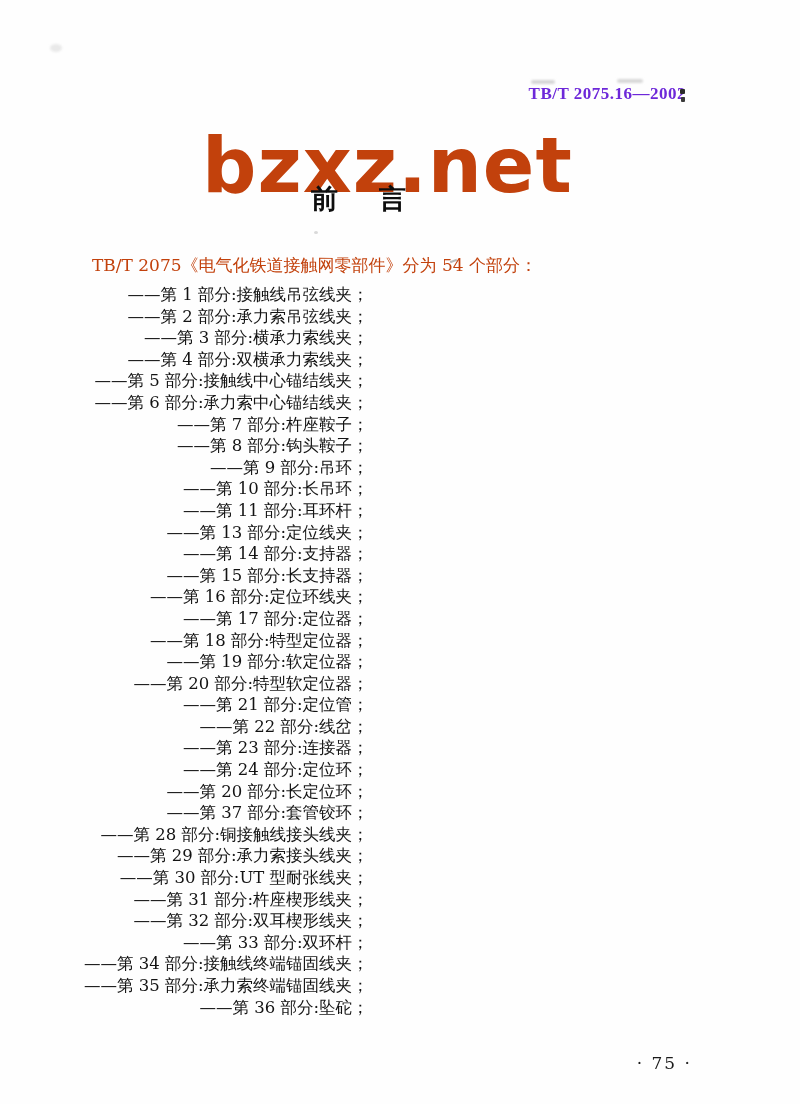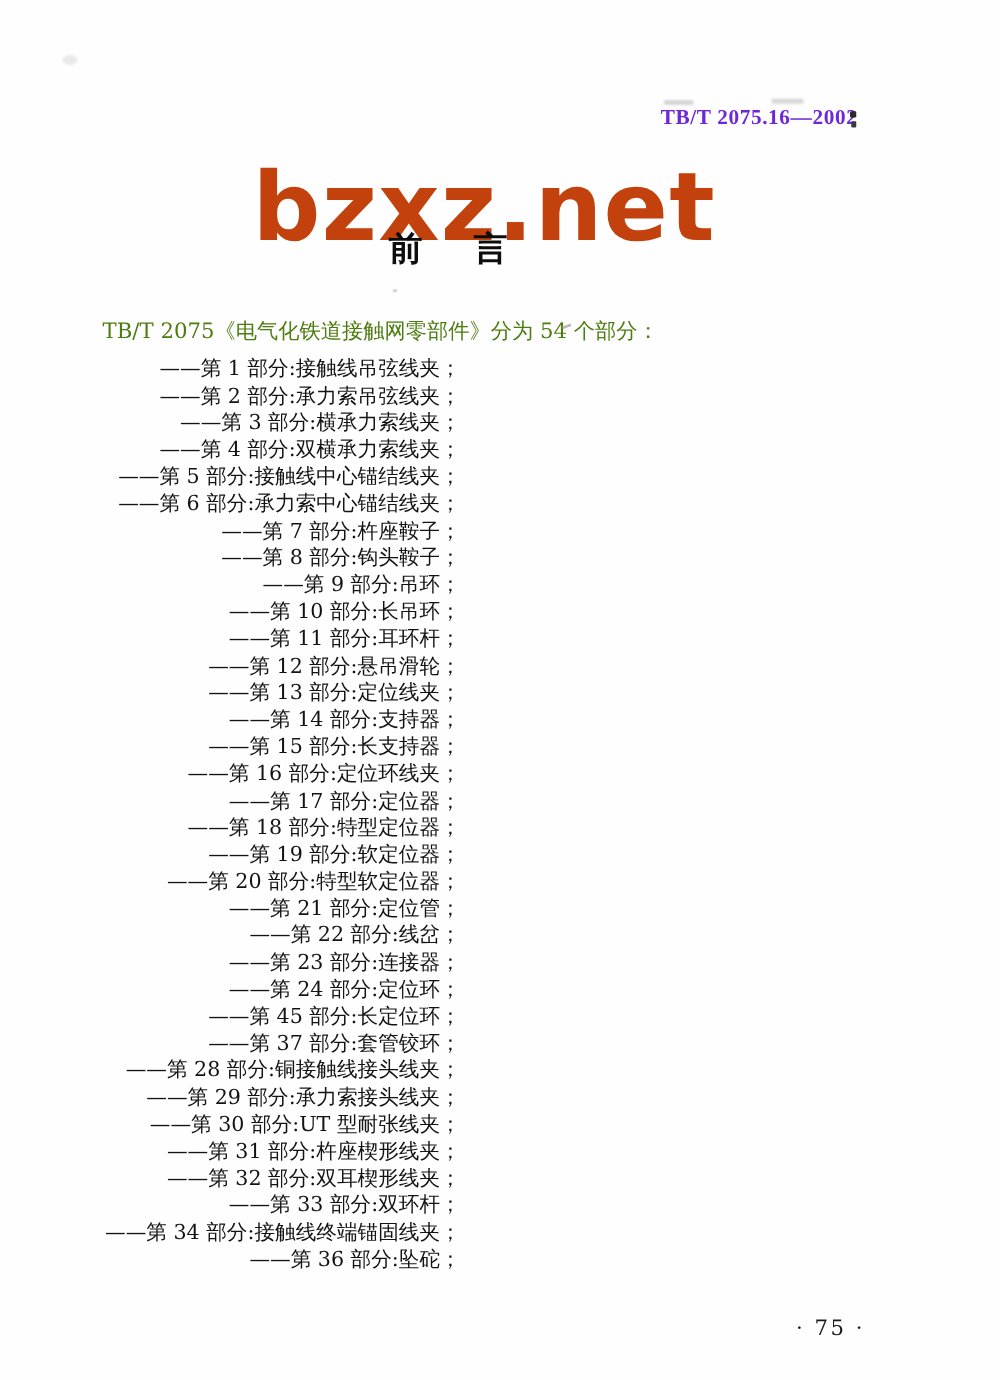--- a/index.html
+++ b/index.html
@@ -28,22 +28,22 @@
   }
 
   .title{
     position:absolute;top:181px;left:0;width:100%;
     text-align:center;padding-right:76px;box-sizing:border-box;
     font-size:27px;font-weight:900;letter-spacing:7px;
     color:#0d0d0d;white-space:nowrap;
   }
 
   .intro{
-    position:absolute;top:254px;left:82px;
-    font-size:17px;line-height:22px;white-space:nowrap;color:#4d7c0f;
+    position:absolute;top:254px;left:92px;
+    font-size:17px;line-height:22px;white-space:nowrap;color:#c2410c;
   }
 
   .parts{
     position:absolute;top:284px;left:84px;
     font-size:16.5px;line-height:21.6px;color:#131313;
   }
   .part-line{white-space:nowrap;text-align:right;}
 
   
   .artifact{position:absolute;pointer-events:none;}
@@ -78,42 +78,42 @@
       <div class="part-line">——第 2 部分:承力索吊弦线夹；</div>
       <div class="part-line">——第 3 部分:横承力索线夹；</div>
       <div class="part-line">——第 4 部分:双横承力索线夹；</div>
       <div class="part-line">——第 5 部分:接触线中心锚结线夹；</div>
       <div class="part-line">——第 6 部分:承力索中心锚结线夹；</div>
       <div class="part-line">——第 7 部分:杵座鞍子；</div>
       <div class="part-line">——第 8 部分:钩头鞍子；</div>
       <div class="part-line">——第 9 部分:吊环；</div>
       <div class="part-line">——第 10 部分:长吊环；</div>
       <div class="part-line">——第 11 部分:耳环杆；</div>
-      <div class="part-line">——第 12 部分:悬吊滑轮；</div>
       <div class="part-line">——第 13 部分:定位线夹；</div>
       <div class="part-line">——第 14 部分:支持器；</div>
       <div class="part-line">——第 15 部分:长支持器；</div>
       <div class="part-line">——第 16 部分:定位环线夹；</div>
       <div class="part-line">——第 17 部分:定位器；</div>
       <div class="part-line">——第 18 部分:特型定位器；</div>
       <div class="part-line">——第 19 部分:软定位器；</div>
       <div class="part-line">——第 20 部分:特型软定位器；</div>
       <div class="part-line">——第 21 部分:定位管；</div>
       <div class="part-line">——第 22 部分:线岔；</div>
       <div class="part-line">——第 23 部分:连接器；</div>
       <div class="part-line">——第 24 部分:定位环；</div>
-      <div class="part-line">——第 45 部分:长定位环；</div>
+      <div class="part-line">——第 20 部分:长定位环；</div>
       <div class="part-line">——第 37 部分:套管铰环；</div>
       <div class="part-line">——第 28 部分:铜接触线接头线夹；</div>
       <div class="part-line">——第 29 部分:承力索接头线夹；</div>
       <div class="part-line">——第 30 部分:UT 型耐张线夹；</div>
       <div class="part-line">——第 31 部分:杵座楔形线夹；</div>
       <div class="part-line">——第 32 部分:双耳楔形线夹；</div>
       <div class="part-line">——第 33 部分:双环杆；</div>
       <div class="part-line">——第 34 部分:接触线终端锚固线夹；</div>
+      <div class="part-line">——第 35 部分:承力索终端锚固线夹；</div>
       <div class="part-line">——第 36 部分:坠砣；</div>
     </div>
 
   <div class="pagenum">· 75 ·</div>
 
   <div class="artifact smudge-tl"></div>
   <div class="artifact smudge-h1"></div>
   <div class="artifact smudge-h2"></div>
   <div class="artifact speck-a"></div>
   <div class="artifact speck-b"></div>

